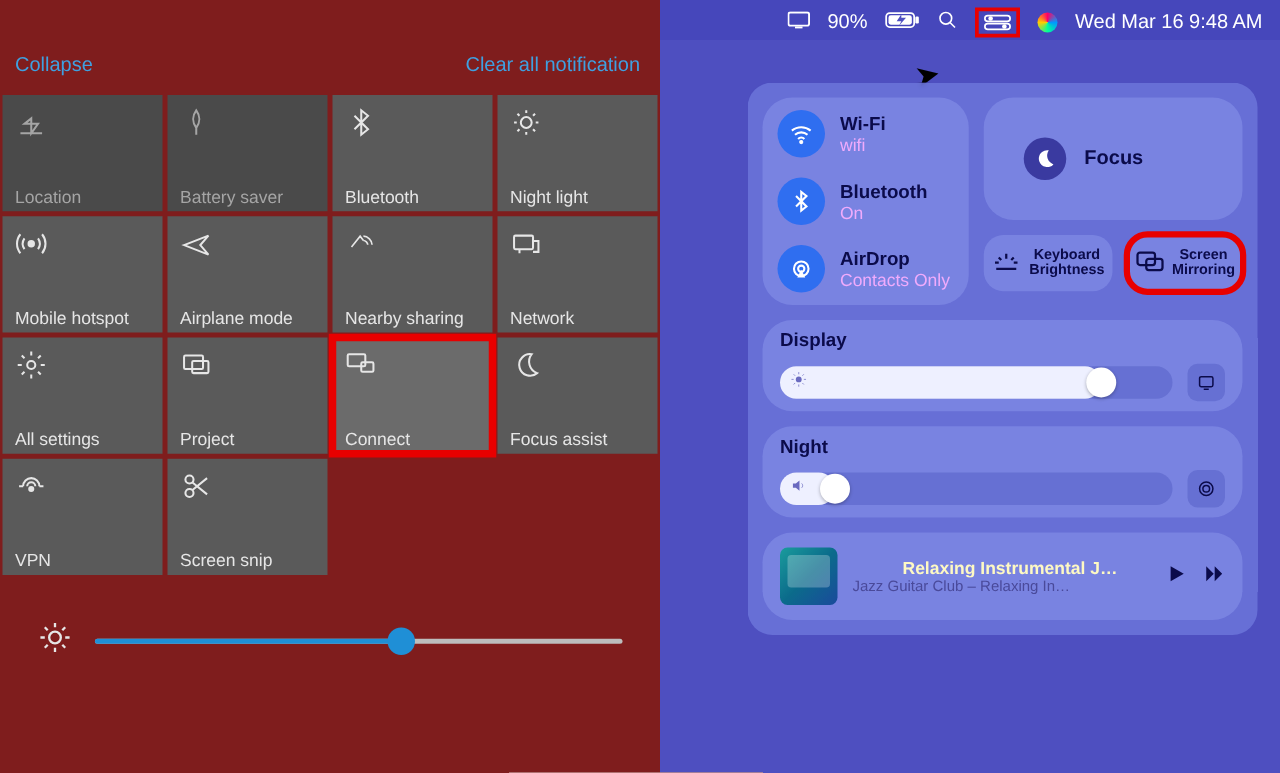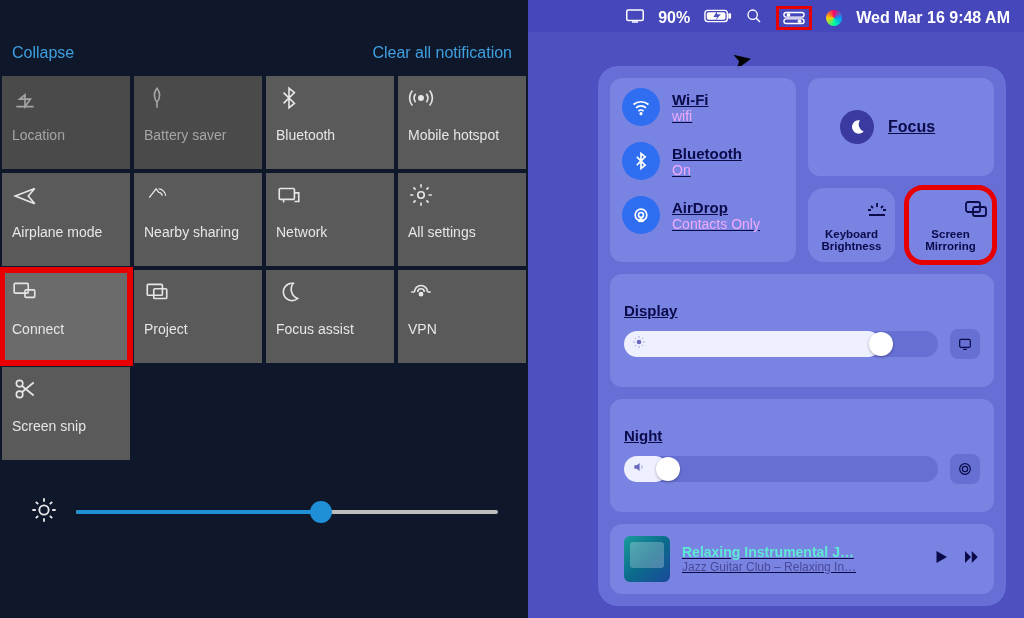--- a/index.html
+++ b/index.html
@@ -6,42 +6,42 @@
   body {
     width: 1024px; height: 618px;
     display: flex;
     font-family: -apple-system, "Segoe UI", Arial, sans-serif;
     background: #fff;
   }
 
   
   .win {
     width: 528px; height: 618px;
-    background: #0f172a;
+    background: #7f1d1d;
     color: #e6e6e6;
     position: relative;
   }
   .win-header {
     display: flex; justify-content: space-between;
     padding: 44px 16px 14px 12px;
     font-size: 16px;
   }
   .win-header .collapse { color: #3fa0e0; cursor: pointer; }
   .win-header .clear    { color: #3fa0e0; cursor: pointer; text-align: right; }
 
   .win-grid {
     display: grid;
     grid-template-columns: repeat(4, 1fr);
     grid-auto-rows: 93px;
     gap: 4px;
     padding: 0 2px;
   }
   .tile {
     background: #5a5a5a;
-    padding: 8px 10px 26px 10px;
+    padding: 8px 10px 4px 10px;
     display: flex; flex-direction: column; justify-content: space-between;
     font-size: 14px;
     cursor: pointer;
     position: relative;
   }
   .tile.disabled { background: #4a4a4a; color: #a5a5a5; }
   .tile .ticon { height: 28px; display:flex; align-items:center; }
   .tile .ticon svg { width: 26px; height: 26px; stroke:#e6e6e6; fill:none; stroke-width:1.5; }
   .tile.disabled .ticon svg { stroke:#a5a5a5; }
   .tile.highlight { background:#6b6b6b; outline: 6px solid #e80000; outline-offset:-3px; z-index:2; }
@@ -64,21 +64,21 @@
   .mac {
     width: 496px; height: 618px;
     background: #4e4fc0;
     position: relative;
     color: #fff;
   }
   .menubar {
     height: 32px; background: rgba(60,60,180,0.4);
     display:flex; align-items:center; justify-content:flex-end;
     gap:14px; padding: 4px 14px 0 10px;
-    font-size: 16px; font-weight:700;
+    font-size: 16px; font-weight:400;
   }
   .menubar .display-ico svg { width:18px; height:14px; fill:#fff; }
   .menubar .batt svg { width:28px; height:14px; }
   .menubar .search svg { width:16px; height:16px; stroke:#fff; fill:none; stroke-width:2;}
   .menubar .cc-toggle {
     border: 3px solid #e80000; padding:2px 4px; display:flex; align-items:center;
   }
   .menubar .cc-toggle svg { width:22px; height:14px; }
   .menubar .siri { width:16px; height:16px; border-radius:50%;
     background: conic-gradient(#f06,#09f,#0f9,#fc0,#f06); }
@@ -90,23 +90,22 @@
   .cc-panel {
     position:absolute; top:66px; left:70px; width:408px;
     background: rgba(110,120,220,0.78);
     border-radius: 20px;
     padding: 12px;
     display:grid; grid-template-columns: 1fr 1fr; gap:12px;
     backdrop-filter: blur(2px);
   }
   .card {
     background: rgba(130,140,230,0.7);
-    border-radius: 12px;
+    border-radius: 24px;
     color:#0b0b4a;
-    text-decoration:underline;
   }
   .conn-card { padding:10px 12px; display:flex; flex-direction:column; gap:16px;}
   .conn-row { display:flex; align-items:center; gap:12px; cursor:pointer;}
   .conn-row .bubble {
     width:38px; height:38px; border-radius:50%; background:#2f6ef0;
     display:flex; align-items:center; justify-content:center;
   }
   .conn-row .bubble svg { width:20px; height:20px; fill:#fff; stroke:#fff; }
   .conn-row .txt .t { font-weight:700; font-size:15px; color:#0b0b4a;}
   .conn-row .txt .s { font-size:14px; color:#f0abfc;}
@@ -116,27 +115,27 @@
     width:34px; height:34px; border-radius:50%; background:#3a3aa0;
     display:flex; align-items:center; justify-content:center;
   }
   .focus-card .moon svg { width:18px; height:18px; fill:#fff;}
   .focus-card .lbl { font-weight:700; font-size:16px;}
 
   .two-mini { display:grid; grid-template-columns:1fr 1fr; gap:12px;}
   .mini {
     background: rgba(130,140,230,0.7); border-radius:16px;
     padding:10px 6px; text-align:center; cursor:pointer;
-    display:flex; flex-direction:column; align-items:flex-end; gap:6px;
+    display:flex; flex-direction:row; align-items:flex-start; gap:6px;
     font-size:11.5px; font-weight:600; color:#0b0b4a;
   }
   .mini svg { width:24px; height:22px; stroke:#0b0b4a; fill:none; stroke-width:1.8;}
   .mini.highlight { outline: 5px solid #e80000; outline-offset:-2px;}
 
-  .wide { grid-column: 1 / -1; padding:28px 14px;}
+  .wide { grid-column: 1 / -1; padding:8px 14px;}
   .wide .title { font-weight:700; font-size:15px; margin-bottom:10px;}
   .wide-row { display:flex; align-items:center; gap:12px;}
   .bar { flex:1; height:26px; border-radius:14px; background:rgba(90,100,200,0.6); position:relative;}
   .bar .fill { position:absolute; left:0; top:0; bottom:0; border-radius:14px; background:#eef0ff;}
   .bar .knob { position:absolute; top:1px; width:24px; height:24px; border-radius:50%; background:#fff; box-shadow:0 1px 3px rgba(0,0,0,.3);}
   .bar .lead-ico { position:absolute; left:8px; top:50%; transform:translateY(-50%);}
   .bar .lead-ico svg { width:14px; height:14px; fill:#6a6ac0;}
   .side-ico {
     width:30px; height:30px; border-radius:8px; background:rgba(90,100,200,0.6);
     display:flex; align-items:center; justify-content:center;
@@ -144,21 +143,21 @@
   .side-ico svg { width:16px; height:16px; stroke:#0b0b4a; fill:none; stroke-width:1.8;}
 
   .np { grid-column:1 / -1; display:flex; align-items:center; gap:12px; padding:12px 14px;}
   .art {
     width:46px; height:46px; border-radius:6px;
     background: linear-gradient(135deg,#1a9c9c 0%, #0b6b8b 50%, #1a4a9c 100%);
     position:relative; flex-shrink:0;
   }
   .art::after{content:""; position:absolute; inset:6px 6px 14px 6px; background:rgba(255,255,255,.25); border-radius:3px;}
   .np-txt { flex:1; min-width:0;}
-  .np-txt .t { font-weight:700; font-size:14px; color:#5eead4; white-space:nowrap; overflow:hidden; text-overflow:ellipsis;}
+  .np-txt .t { font-weight:700; font-size:14px; color:#fef9c3; white-space:nowrap; overflow:hidden; text-overflow:ellipsis;margin-left:40px;}
   .np-txt .s { font-size:12px; color:#4a4a9a; white-space:nowrap; overflow:hidden; text-overflow:ellipsis;}
   .np-ctrl { display:flex; gap:12px; align-items:center;}
   .np-ctrl svg { width:18px; height:18px; fill:#0b0b4a;}
 </style>
 </head>
 <body>
 
 <div class="win">
   <div class="win-header">
     <span class="collapse">Collapse</span>
@@ -187,20 +186,29 @@
 
     <div class="tile">
       <span class="ticon">
         <svg viewBox="0 0 24 24">
             <path d="M7 7l10 10-5 4V3l5 4L7 17"></path>
           </svg>
       </span>
       <span>Bluetooth</span>
     </div>
 
+    <div class="tile">
+      <span class="ticon">
+        <svg viewBox="0 0 24 24">
+            <circle cx="12" cy="12" r="4"></circle>
+            <path d="M12 3v2M12 19v2M3 12h2M19 12h2M5.5 5.5l1.5 1.5M17 17l1.5 1.5M5.5 18.5L7 17M17 7l1.5-1.5"></path>
+          </svg>
+      </span>
+      <span>Night light</span>
+    </div>
 
     <div class="tile">
       <span class="ticon">
         <svg viewBox="0 0 24 24">
             <circle cx="12" cy="12" r="2" fill="#e6e6e6"></circle>
             <path d="M7 8a7 7 0 0 0 0 8M17 8a7 7 0 0 1 0 8M4 5a11 11 0 0 0 0 14M20 5a11 11 0 0 1 0 14"></path>
           </svg>
       </span>
       <span>Mobile hotspot</span>
     </div>
@@ -236,38 +244,38 @@
     <div class="tile">
       <span class="ticon">
         <svg viewBox="0 0 24 24">
             <circle cx="12" cy="12" r="3"></circle>
             <path d="M12 2v3M12 19v3M2 12h3M19 12h3M5 5l2 2M17 17l2 2M5 19l2-2M17 7l2-2"></path>
           </svg>
       </span>
       <span>All settings</span>
     </div>
 
+    <div class="tile">
+      <span class="ticon">
+        <svg viewBox="0 0 24 24">
+            <rect x="3" y="5" width="14" height="10" rx="1"></rect>
+            <rect x="9" y="9" width="12" height="9" rx="1"></rect>
+          </svg>
+      </span>
+      <span>Project</span>
+    </div>
+
     <div class="tile highlight">
       <span class="ticon">
         <svg viewBox="0 0 24 24">
             <rect x="2" y="4" width="13" height="9" rx="1"></rect>
             <rect x="12" y="10" width="9" height="7" rx="1"></rect>
           </svg>
       </span>
       <span>Connect</span>
-    </div>
-
-    <div class="tile">
-      <span class="ticon">
-        <svg viewBox="0 0 24 24">
-            <rect x="3" y="5" width="14" height="10" rx="1"></rect>
-            <rect x="9" y="9" width="12" height="9" rx="1"></rect>
-          </svg>
-      </span>
-      <span>Project</span>
     </div>
 
     <div class="tile">
       <span class="ticon">
         <svg viewBox="0 0 24 24">
             <path d="M16 4a8 8 0 1 0 4 14 9 9 0 0 1-4-14z"></path>
           </svg>
       </span>
       <span>Focus assist</span>
     </div>

